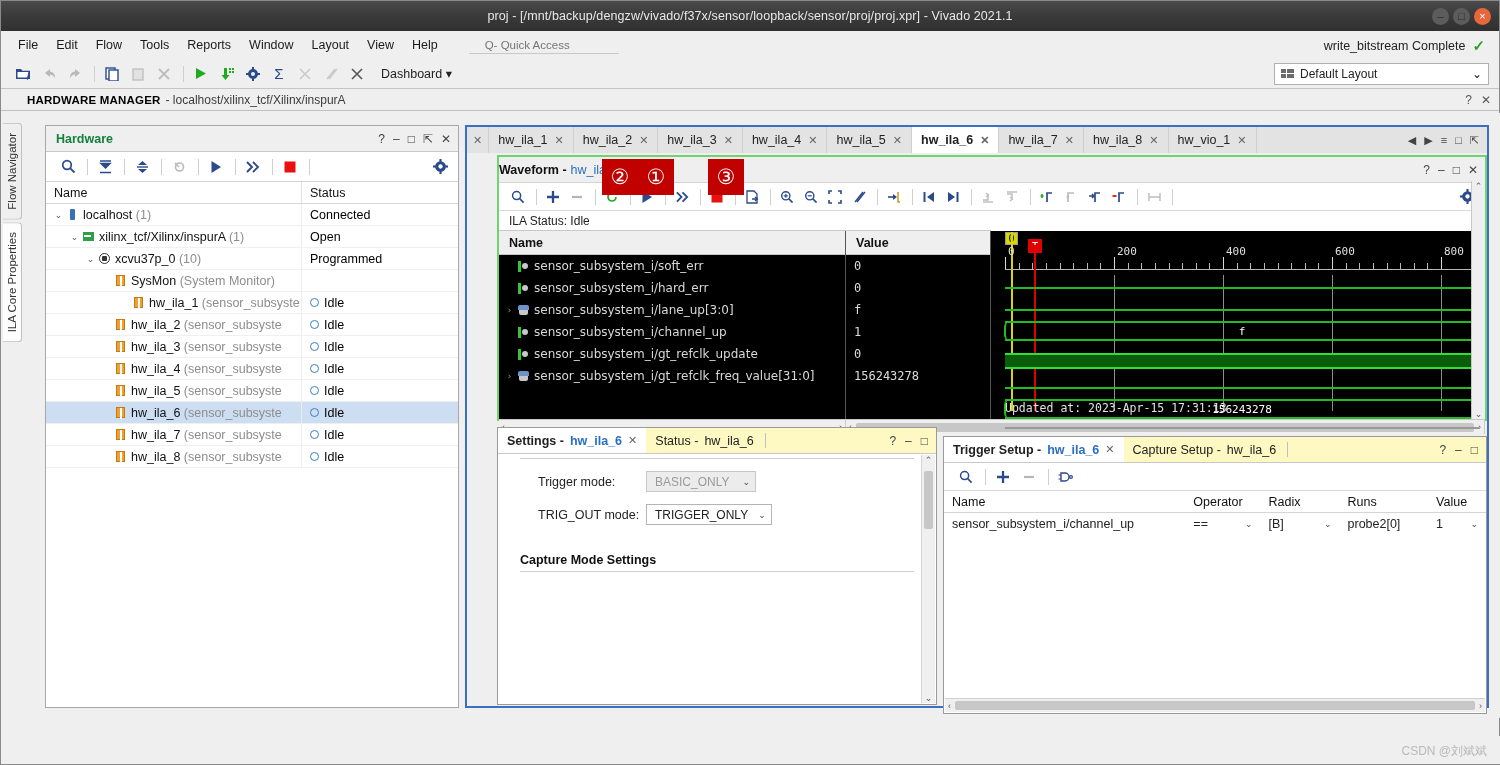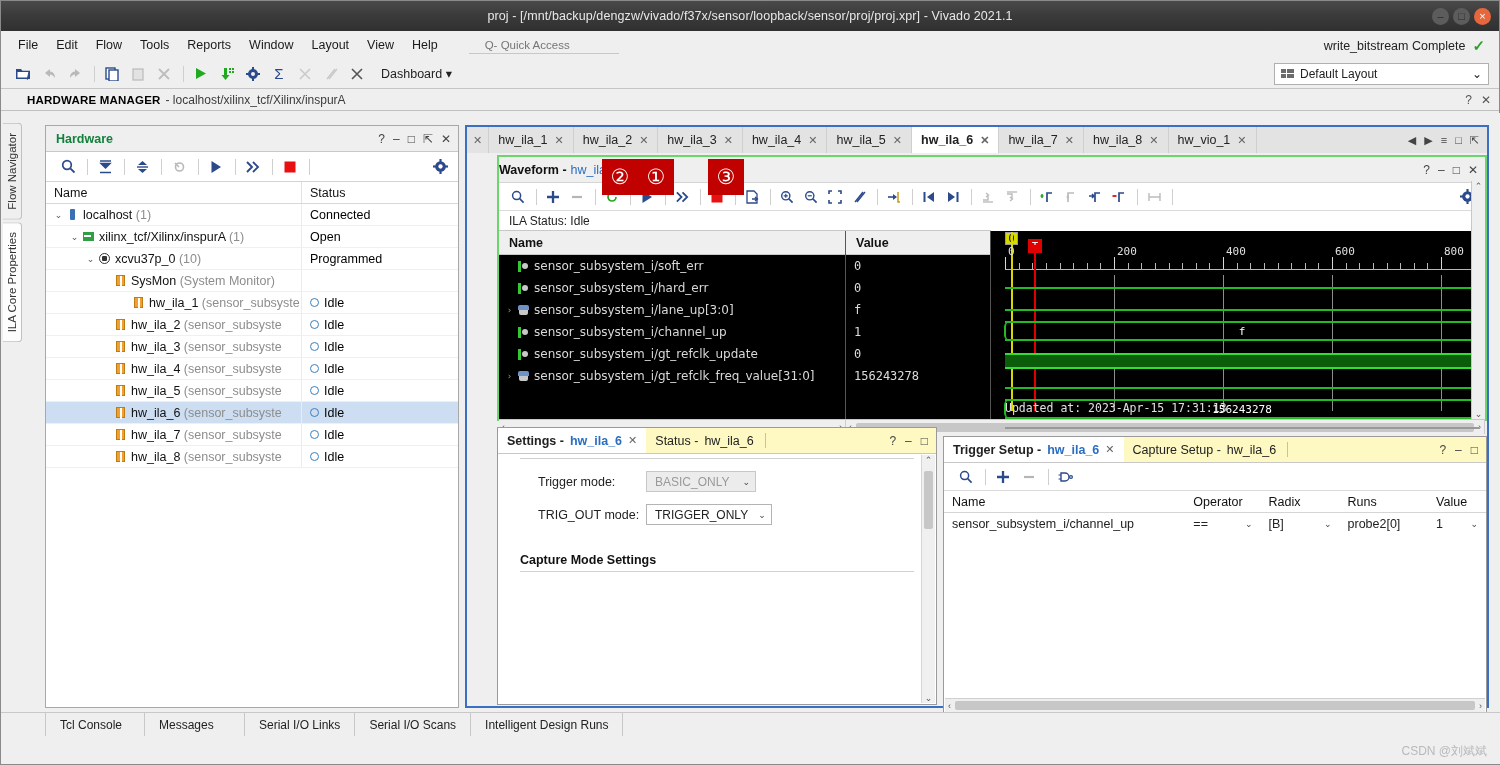--- a/index.html
+++ b/index.html
@@ -1228,25 +1228,18 @@
 
     </div>
   </div>
 
   <div id="annos">
       <div class="anno" style="left: 601px; top: 158px;">②</div>
       <div class="anno" style="left: 637px; top: 158px;">①</div>
       <div class="anno" style="left: 707px; top: 158px;">③</div>
     </div>
 
-  <div class="bottomtabs">
-    <div class="btab">Tcl Console</div>
-    <div class="btab">Messages</div>
-    <div class="btab">Serial I/O Links</div>
-    <div class="btab">Serial I/O Scans</div>
-    <div class="btab">Intelligent Design Runs</div>
-  </div>
 
   <div class="statusline">
     <div class="watermark">CSDN @刘斌斌</div>
   </div>
 
 </div>
 
 </body></html>

